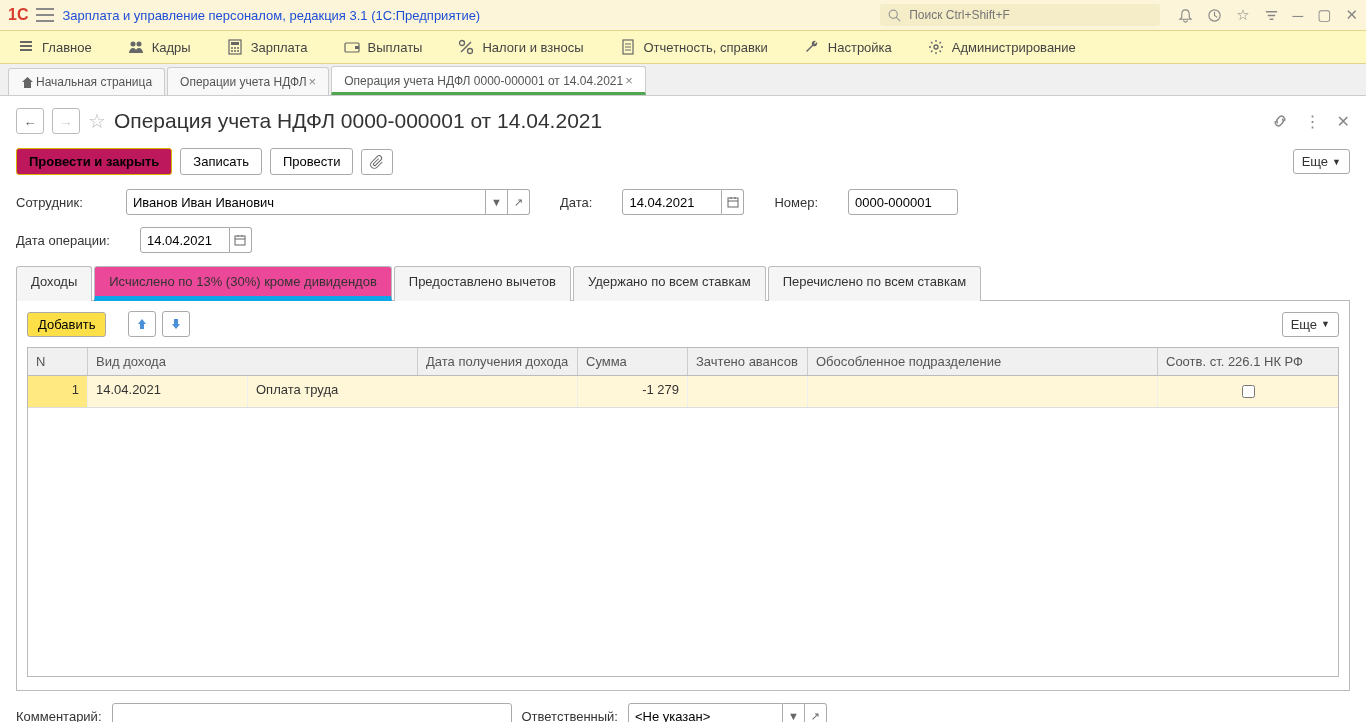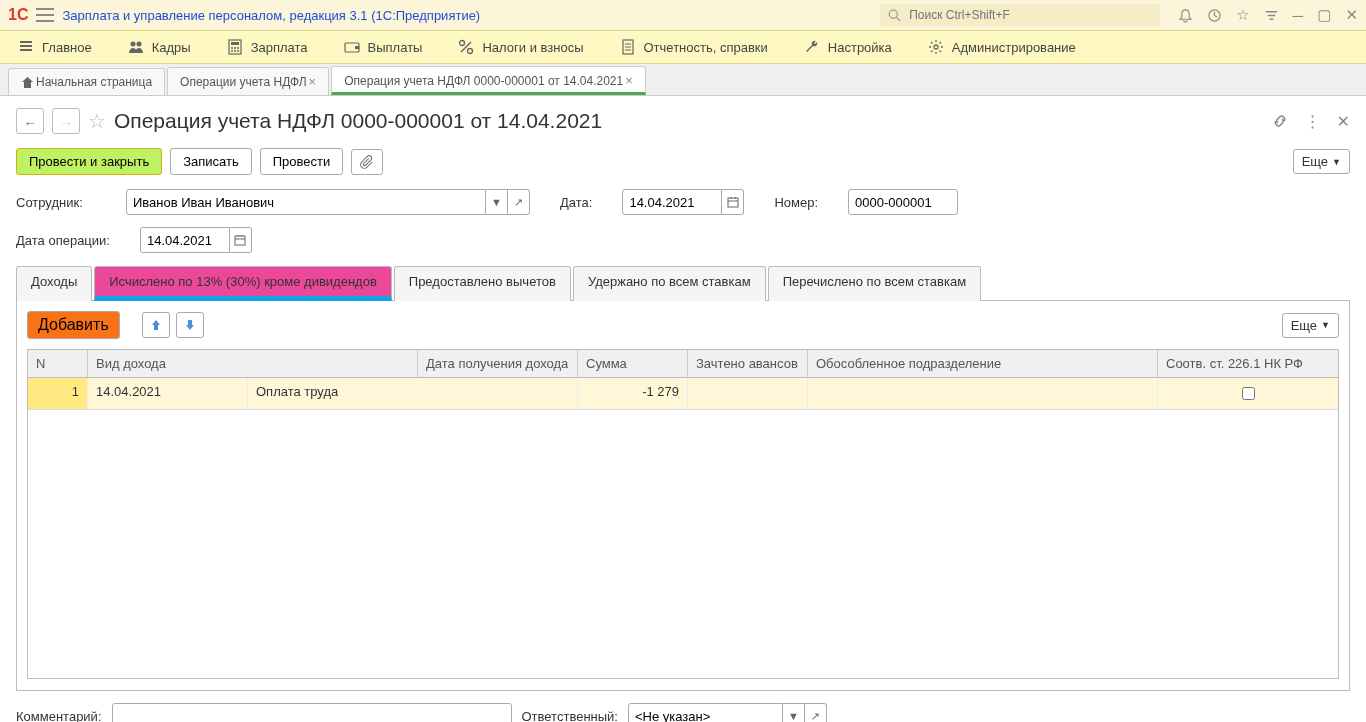--- a/index.html
+++ b/index.html
@@ -22,36 +22,36 @@
 .tab .close{color:#888;font-size:13px}
 .content{padding:12px 16px}
 .page-header{display:flex;align-items:center;gap:8px;margin-bottom:14px}
 .navarrow{width:28px;height:26px;border:1px solid #bbb;border-radius:3px;display:flex;align-items:center;justify-content:center;cursor:pointer;color:#555}
 .star{color:#bbb;font-size:20px;cursor:pointer}
 .page-title{font-size:21px;font-weight:normal}
 .page-header-right{margin-left:auto;display:flex;gap:16px;color:#888}
 .page-header-right span{cursor:pointer;font-size:16px}
 .toolbar{display:flex;gap:8px;margin-bottom:14px;align-items:center}
 .btn{border:1px solid #aaa;border-radius:3px;padding:5px 12px;background:#fff;cursor:pointer;font-size:13px}
-.btn.primary{background:#bef264;border-color:#d6b200;font-weight:normal}
+.btn.primary{background:#be185d;border-color:#d6b200;font-weight:bold}
 .btn.icon-btn{padding:5px 8px}
 .toolbar-spacer{flex:1}
 .more-btn{border:1px solid #aaa;border-radius:3px;padding:4px 8px;cursor:pointer;display:flex;align-items:center;gap:4px;font-size:13px}
 .form-row{display:flex;align-items:center;gap:30px;margin-bottom:12px}
 .form-label{font-size:13px;color:#333}
 .field-group{display:flex;align-items:center}
 .text-field{border:1px solid #aaa;border-radius:3px 0 0 3px;padding:4px 6px;height:26px;font-size:13px}
 .field-btn{border:1px solid #aaa;border-left:none;height:26px;width:22px;display:flex;align-items:center;justify-content:center;cursor:pointer;background:#fff;font-size:11px;color:#666}
 .field-btn:last-child{border-radius:0 3px 3px 0}
 .inner-tabs{display:flex;margin-bottom:0;border-bottom:1px solid #bbb}
 .inner-tab{padding:7px 14px;border:1px solid #bbb;border-bottom:none;background:#f5f5f5;cursor:pointer;margin-right:2px;border-radius:3px 3px 0 0;font-size:13px;position:relative;top:1px}
 .inner-tab.active{background:#ec4899;border-bottom:5px solid #0ea5e9}
 .tab-panel{border:1px solid #bbb;border-top:none;padding:10px;min-height:390px}
 .tab-toolbar{display:flex;gap:6px;margin-bottom:10px;align-items:center}
-.btn-sm{border:1px solid #aaa;border-radius:3px;padding:4px 10px;cursor:pointer;background:#f97316;font-size:16px}
+.btn-sm{border:1px solid #aaa;border-radius:3px;padding:4px 10px;cursor:pointer;background:#fde047;font-size:13px}
 .btn-ico{border:1px solid #aaa;border-radius:3px;width:28px;height:26px;display:flex;align-items:center;justify-content:center;cursor:pointer;background:#fff}
 .grid{border:1px solid #bbb;width:100%}
 .grid-header{display:flex;background:#f0f0f0;border-bottom:1px solid #bbb}
 .grid-header .gh{padding:6px 8px;border-right:1px solid #ccc;font-size:13px;color:#555}
 .grid-row{display:flex;background:#fff7d8;border-bottom:1px solid #ddd}
 .grid-row .gc{padding:6px 8px;border-right:1px solid #eee;font-size:13px}
 .gc.num{background:#ffe980;text-align:right}
 .gc.sum{text-align:right}
 .gc.chk{display:flex;justify-content:center}
 .grid-body{height:300px;overflow:auto}

